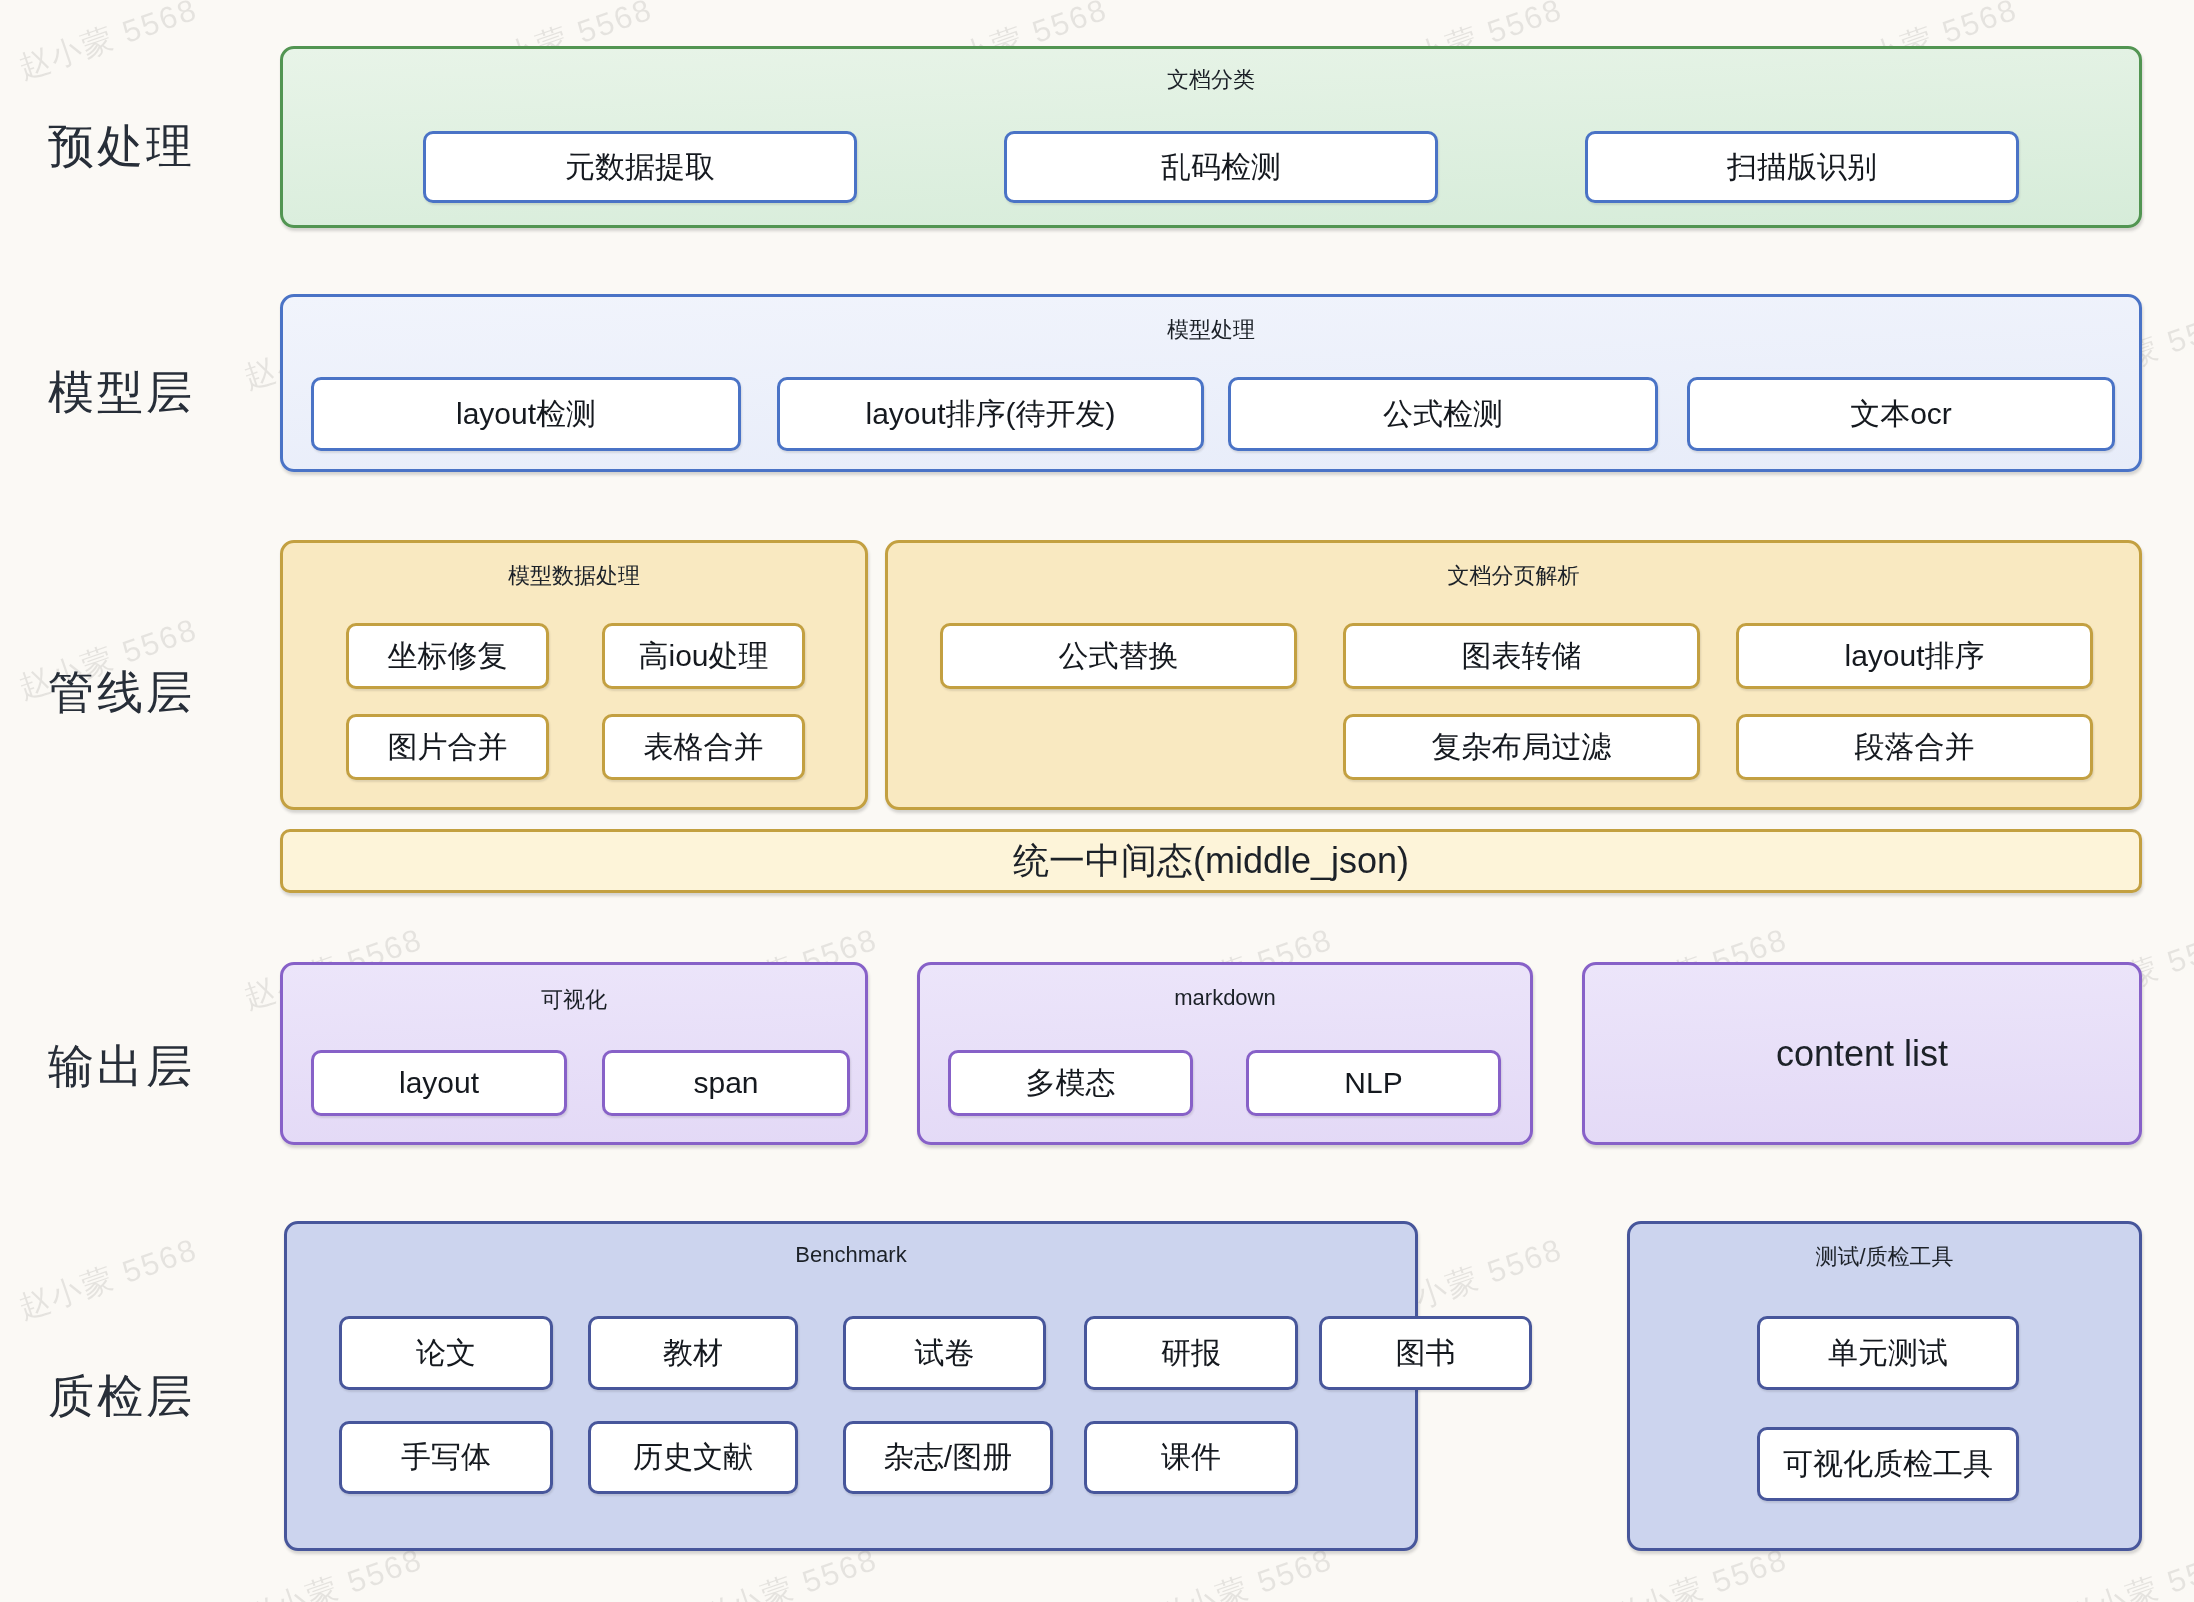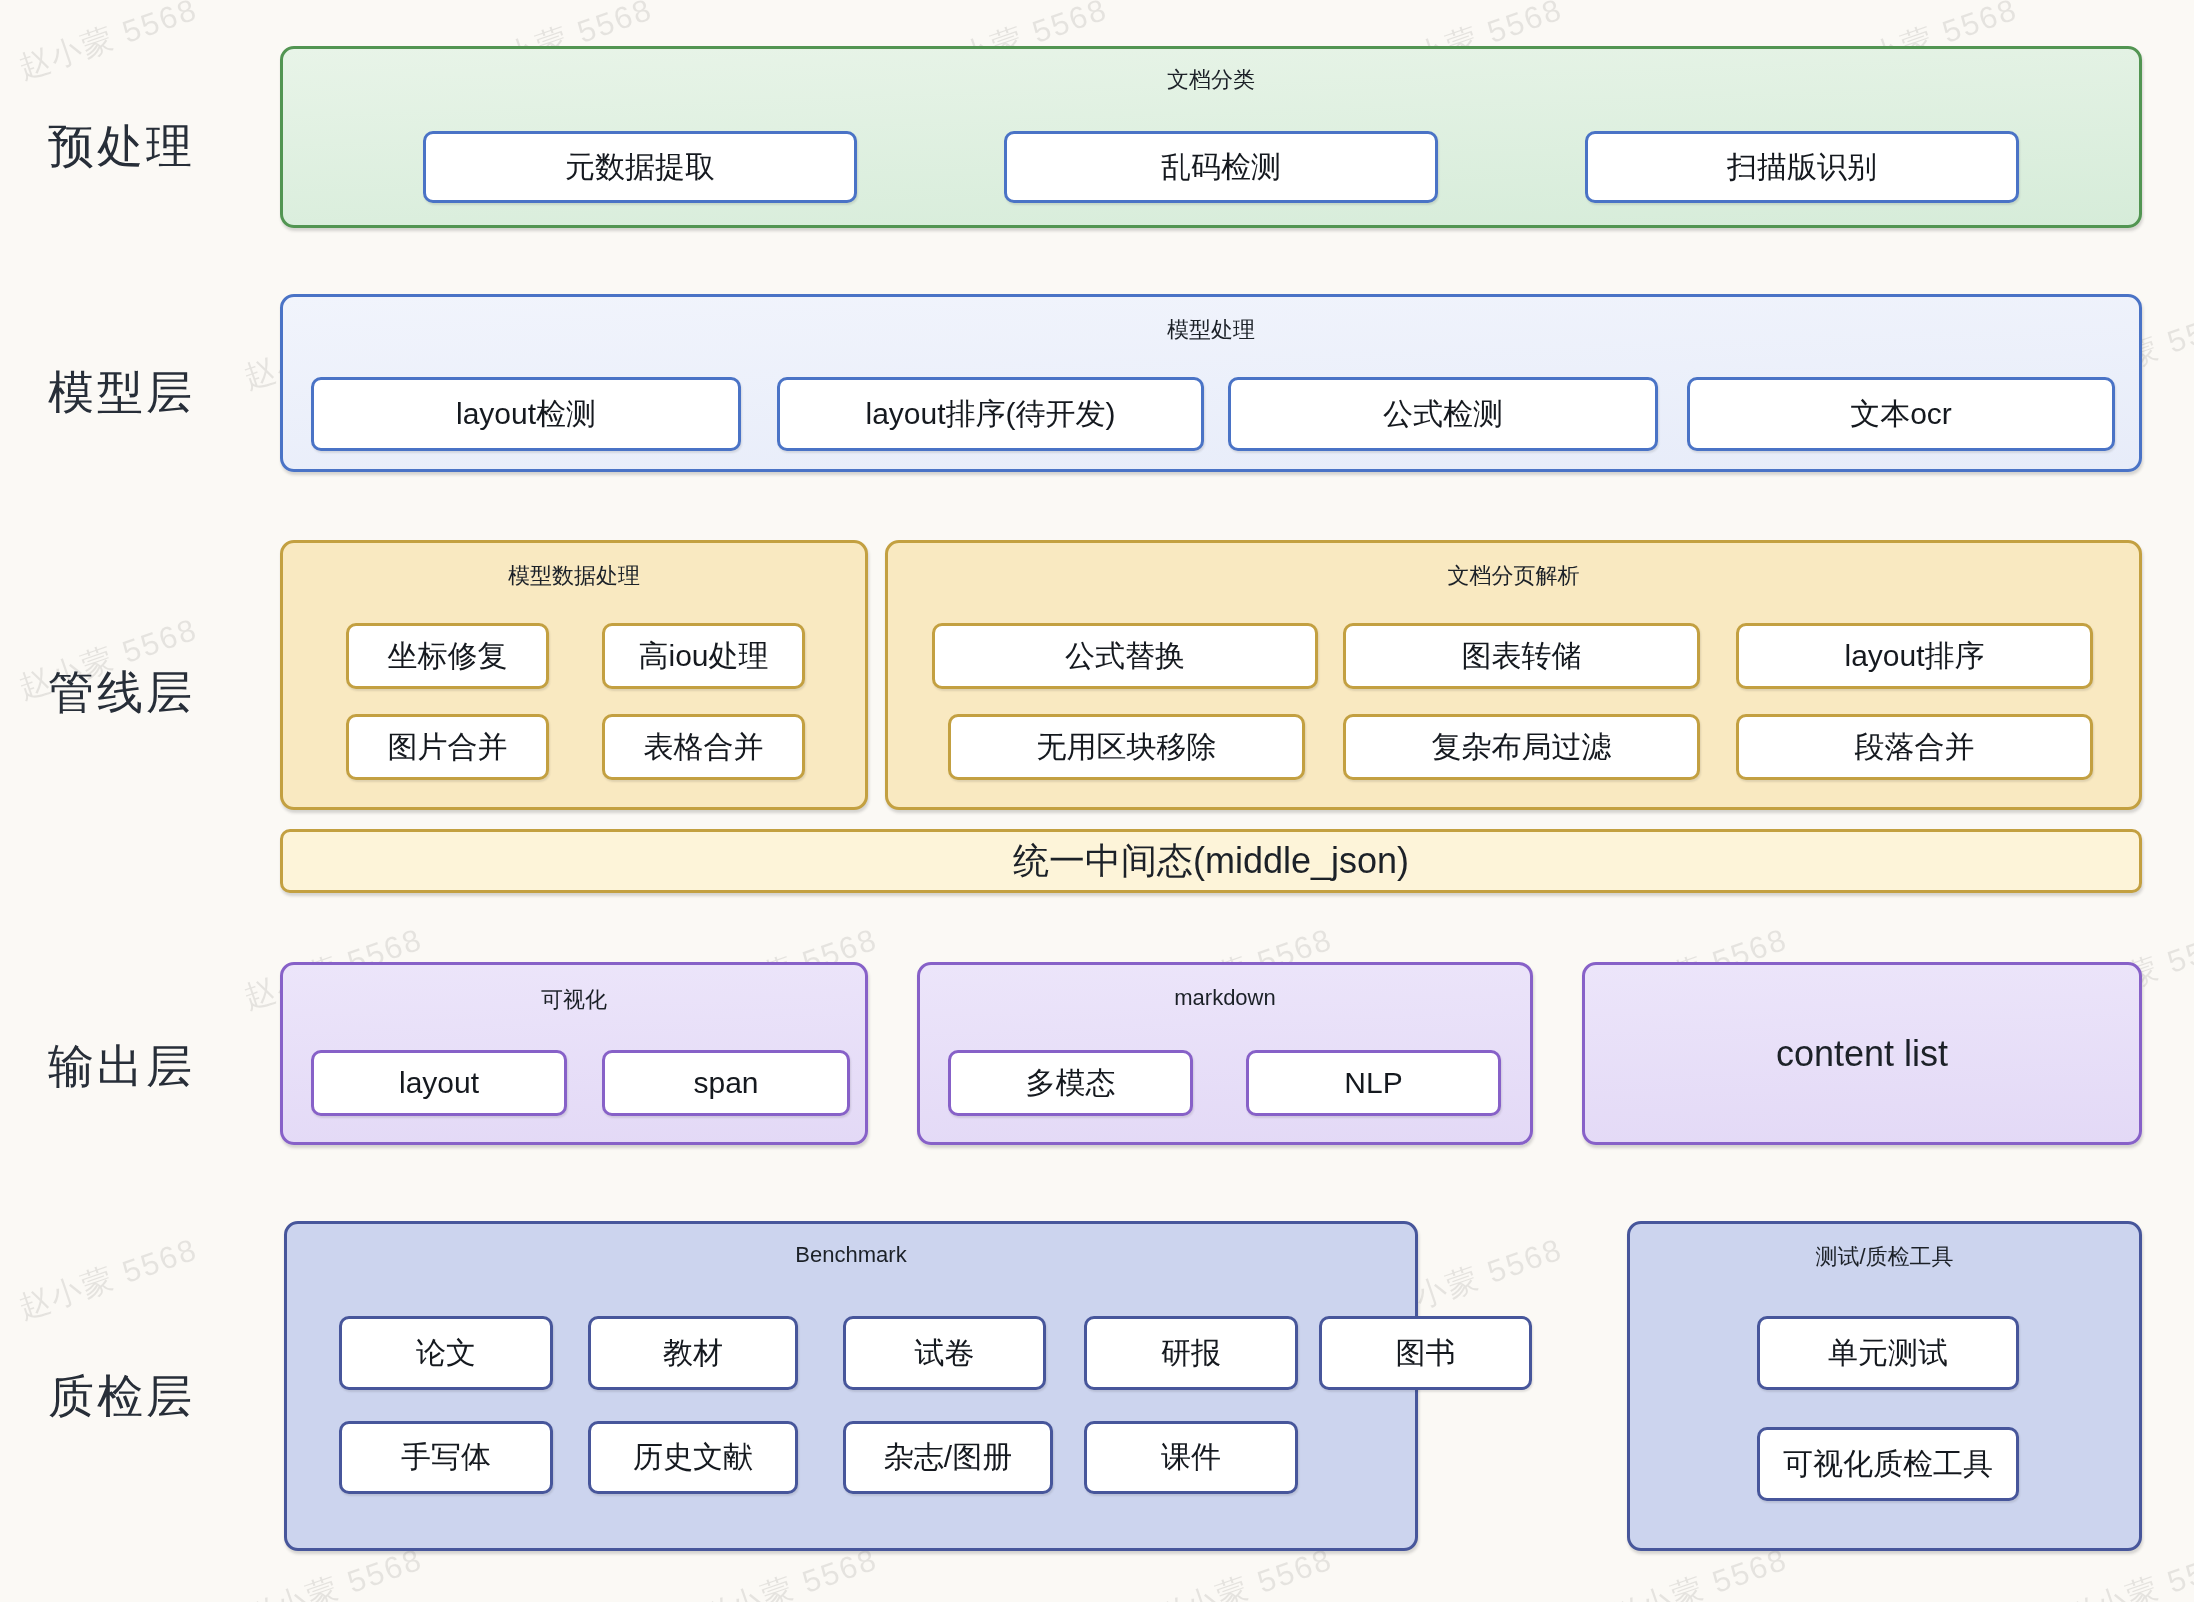--- a/index.html
+++ b/index.html
@@ -112,24 +112,23 @@
   <div class="group yellow" style="left:280px;top:540px;width:588px;height:270px;">
     <div class="group-title" style="top:18px;">模型数据处理</div>
     <div class="node yellow" style="left:63px;top:80px;width:203px;height:66px;">坐标修复</div>
     <div class="node yellow" style="left:319px;top:80px;width:203px;height:66px;">高iou处理</div>
     <div class="node yellow" style="left:63px;top:171px;width:203px;height:66px;">图片合并</div>
     <div class="node yellow" style="left:319px;top:171px;width:203px;height:66px;">表格合并</div>
   </div>
 
   <div class="group yellow" style="left:885px;top:540px;width:1257px;height:270px;">
     <div class="group-title" style="top:18px;">文档分页解析</div>
-    <div class="node yellow" style="left:44px;top:80px;width:386px;height:66px;">公式替换</div>
+    <div class="node yellow" style="left:52px;top:80px;width:357px;height:66px;">公式替换</div>
     <div class="node yellow" style="left:455px;top:80px;width:357px;height:66px;">图表转储</div>
     <div class="node yellow" style="left:848px;top:80px;width:357px;height:66px;">layout排序</div>
-    <div class="node yellow" style="left:60px;top:171px;width:357px;height:66px;">无用区块移除</div>
     <div class="node yellow" style="left:455px;top:171px;width:357px;height:66px;">复杂布局过滤</div>
     <div class="node yellow" style="left:848px;top:171px;width:357px;height:66px;">段落合并</div>
   </div>
 
   <div class="group yellowbar" style="left:280px;top:829px;width:1862px;height:64px;">统一中间态(middle_json)</div>
 
   <div class="group purple" style="left:280px;top:962px;width:588px;height:183px;">
     <div class="group-title" style="top:20px;">可视化</div>
     <div class="node purple" style="left:28px;top:85px;width:256px;height:66px;">layout</div>
     <div class="node purple" style="left:319px;top:85px;width:248px;height:66px;">span</div>

